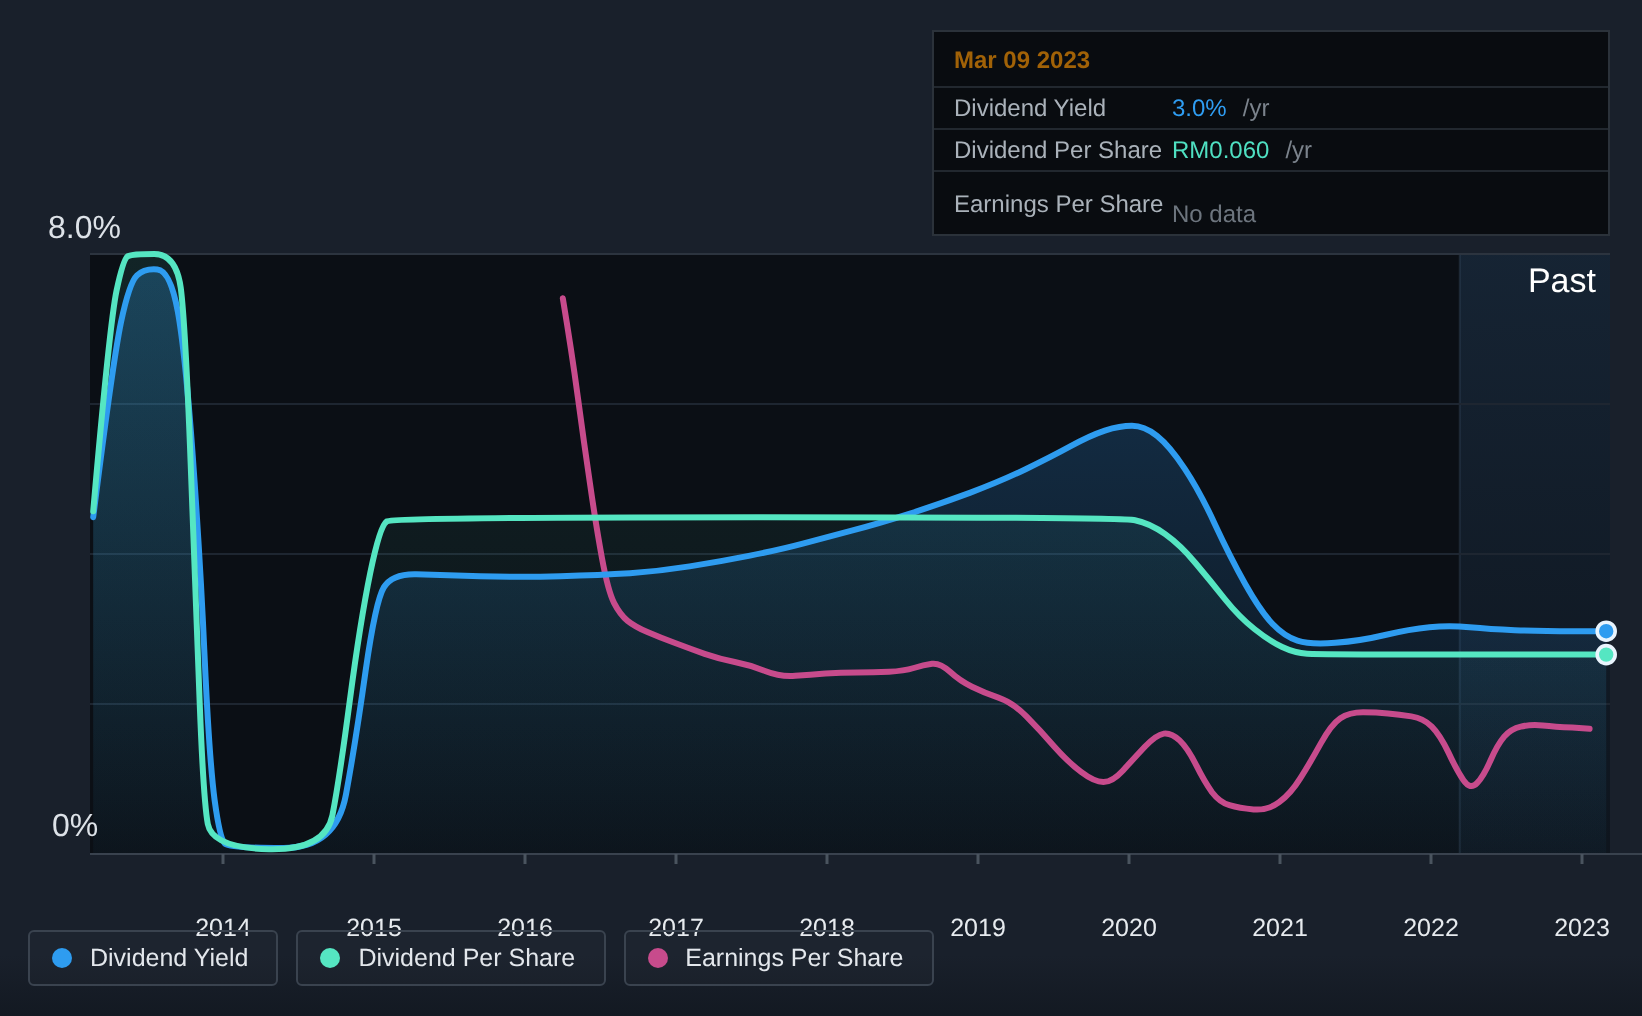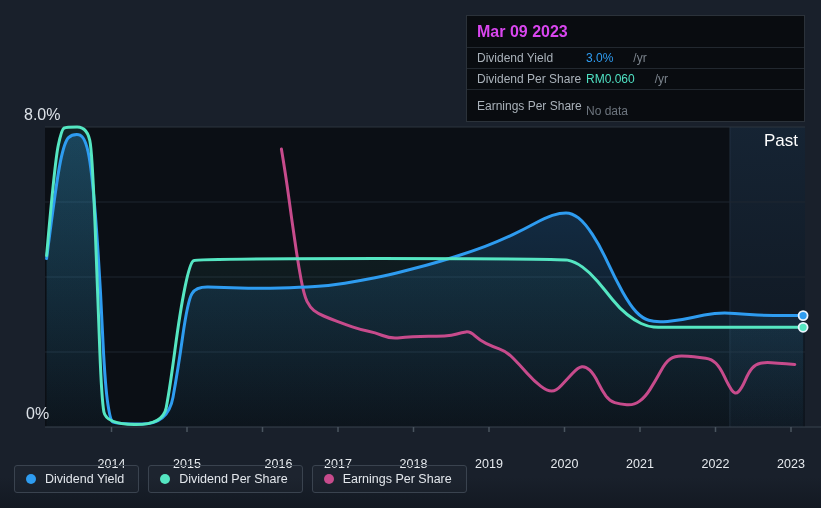--- a/index.html
+++ b/index.html
@@ -10,24 +10,24 @@
     -webkit-font-smoothing:antialiased;
   }
   .stage{position:relative;width:821px;height:508px;background:linear-gradient(#19202b 0%,#19202b 94%,#131922 100%);}
   svg{position:absolute;left:0;top:0;}
 
   
   .tooltip{
     position:absolute;left:466px;top:15px;width:339px;box-sizing:border-box;
     background:#090c10;border:1px solid #2b323a;
   }
-  .tooltip-title{color:#d946ef;font-size:16px;font-weight:bold;padding:7px 4px 6px 10px;}
+  .tooltip-title{color:#a16207;font-size:12px;font-weight:bold;padding:7px 4px 6px 10px;}
   .tooltip-row{display:flex;align-items:center;border-top:1px solid #22282f;padding:3px 10px;font-size:12px;line-height:14px;}
   .tooltip-row-label{width:109px;color:#aab2ba;flex:none;}
-  .tooltip-suffix{color:#7b838c;margin-left:20px;}
+  .tooltip-suffix{color:#7b838c;margin-left:8px;}
 
   
   .y-label{position:absolute;color:#dde2e8;font-size:16px;}
   .y-label.top{left:24px;top:106px;}
   .y-label.bottom{left:26px;top:405px;}
   .past-label{position:absolute;left:730px;top:131px;width:68px;text-align:right;color:#ffffff;font-size:17px;font-weight:500;}
   .year-label{position:absolute;top:457px;transform:translateX(-50%);color:#e6eaee;font-size:12.5px;}
 
   
   .legend{position:absolute;left:14px;top:465px;display:flex;gap:9px;}
@@ -85,21 +85,21 @@
       <line x1="791" y1="427" x2="791" y2="432" stroke="#4a545f" stroke-width="1.5"></line>
     </svg>
 
   <span class="y-label top">8.0%</span>
   <span class="y-label bottom">0%</span>
   <span class="past-label">Past</span>
 
   <div id="year-labels">
       <span class="year-label" style="left: 111.5px;">2014</span>
       <span class="year-label" style="left: 187px;">2015</span>
-      <span class="year-label" style="left: 262.5px; margin-left: 16px;">2016</span>
+      <span class="year-label" style="left: 262.5px;">2016</span>
       <span class="year-label" style="left: 338px;">2017</span>
       <span class="year-label" style="left: 413.5px;">2018</span>
       <span class="year-label" style="left: 489px;">2019</span>
       <span class="year-label" style="left: 564.5px;">2020</span>
       <span class="year-label" style="left: 640px;">2021</span>
       <span class="year-label" style="left: 715.5px;">2022</span>
       <span class="year-label" style="left: 791px;">2023</span>
     </div>
 
   <div class="tooltip">

